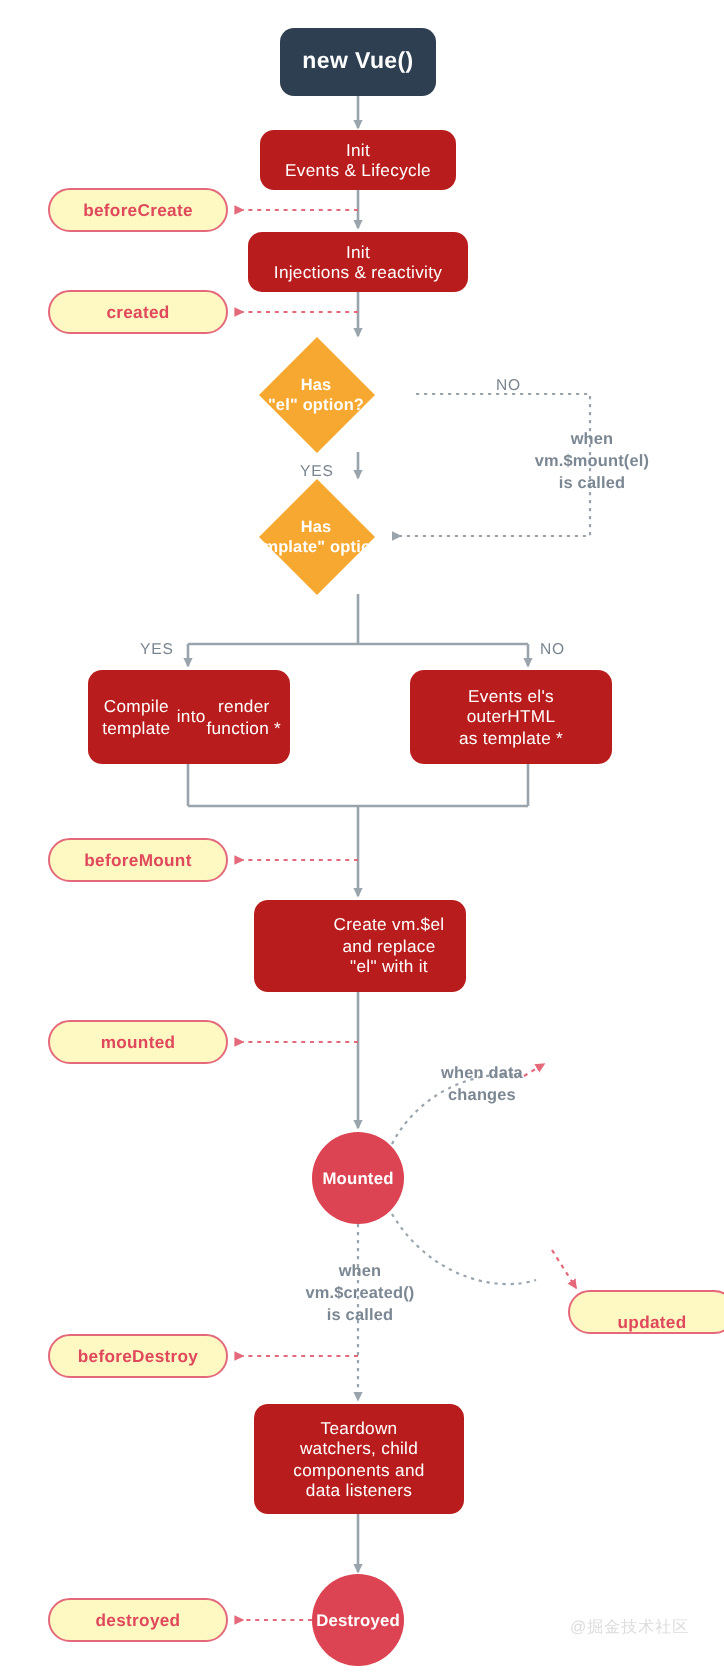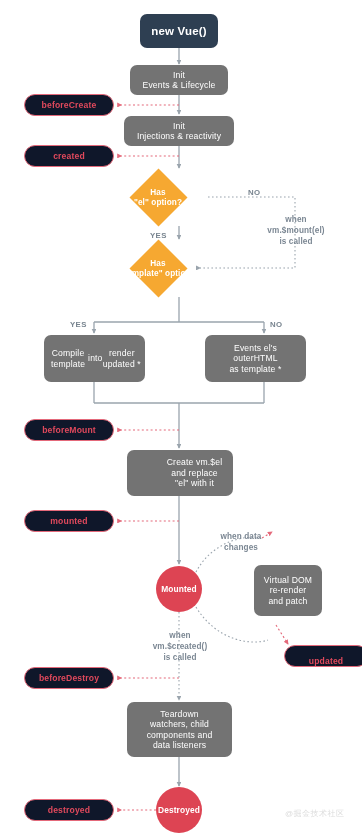--- a/index.html
+++ b/index.html
@@ -13,39 +13,39 @@
   #edges{position:absolute;left:0;top:0;width:362px;height:838px;pointer-events:none;}
 
   .node{position:absolute;box-sizing:border-box;display:flex;align-items:center;
         justify-content:center;text-align:center;line-height:1.22;}
 
   
   .n-start{background:#2e3f52;color:#ffffff;border-radius:7px;
            font-size:11.5px;font-weight:bold;letter-spacing:.2px;}
 
   
-  .n-green{background:#737373;color:#ffffff;border-radius:7px;
+  .n-green{background:#b91c1c;color:#ffffff;border-radius:7px;
            font-size:8.6px;font-weight:500;letter-spacing:.15px;padding:2px 4px;}
 
   
   .n-diamond{color:#ffffff;font-size:8.2px;font-weight:600;letter-spacing:.1px;}
   .n-diamond .dshape{position:absolute;left:0;top:0;width:100%;height:100%;
                      background:#f6a831;transform:rotate(45deg);}
   .n-diamond .dtext{position:relative;z-index:2;width:150%;}
 
   
   .n-circle{background:#dd4453;color:#ffffff;border-radius:50%;
             font-size:8.4px;font-weight:bold;letter-spacing:.1px;}
 
   
-  .n-pill{background:#0f172a;border:1.3px solid #e4697a;border-radius:13px;
+  .n-pill{background:#fef9c3;border:1.3px solid #e4697a;border-radius:13px;
           color:#e0495c;font-size:8.6px;font-weight:bold;letter-spacing:.15px;}
 
   
-  .lbl{position:absolute;color:#78848f;font-weight:bold;font-size:7.8px;
+  .lbl{position:absolute;color:#78848f;font-weight:normal;font-size:7.8px;
        letter-spacing:.4px;}
   .lbl-note{position:absolute;color:#7b8793;font-weight:bold;font-size:8.2px;
             line-height:1.35;text-align:center;letter-spacing:.1px;}
 
   .watermark{position:absolute;color:#dcdcdc;font-size:8px;letter-spacing:.5px;}
 </style>
 </head>
 <body>
 
 <div id="canvas">
@@ -147,44 +147,39 @@
     <div class="dshape"></div>
     <div class="dtext" style="position:absolute;left:-40px;top:11px;width:120px;text-align:center;">
       <div>Has</div>
       <div>"template" option?</div>
     </div>
   </div>
 
   <div class="node n-green" style="left:44px;top:335px;width:101px;height:47px;flex-direction:row;">
     <span>Compile template</span>
     <span>into</span>
-    <span>render updated *</span>
+    <span>render function *</span>
   </div>
 
   <div class="node n-green" style="left:205px;top:335px;width:101px;height:47px;flex-direction:column;">
     <span>Events el's</span>
     <span>outerHTML</span>
     <span>as template *</span>
   </div>
 
   <div class="node n-green" style="left:127px;top:450px;width:106px;height:46px;flex-direction:column;padding-left:33px;">
     <span>Create vm.$el</span>
     <span>and replace</span>
     <span>"el" with it</span>
   </div>
 
   <div class="node n-circle" style="left:156px;top:566px;width:46px;height:46px;">
     <span>Mounted</span>
   </div>
 
-  <div class="node n-green" style="left:254px;top:565px;width:68px;height:51px;flex-direction:column;">
-    <span>Virtual DOM</span>
-    <span>re-render</span>
-    <span>and patch</span>
-  </div>
 
   <div class="node n-green" style="left:127px;top:702px;width:105px;height:55px;flex-direction:column;">
     <span>Teardown</span>
     <span>watchers, child</span>
     <span>components and</span>
     <span>data listeners</span>
   </div>
 
   <div class="node n-circle" style="left:156px;top:787px;width:46px;height:46px;">
     <span>Destroyed</span>

